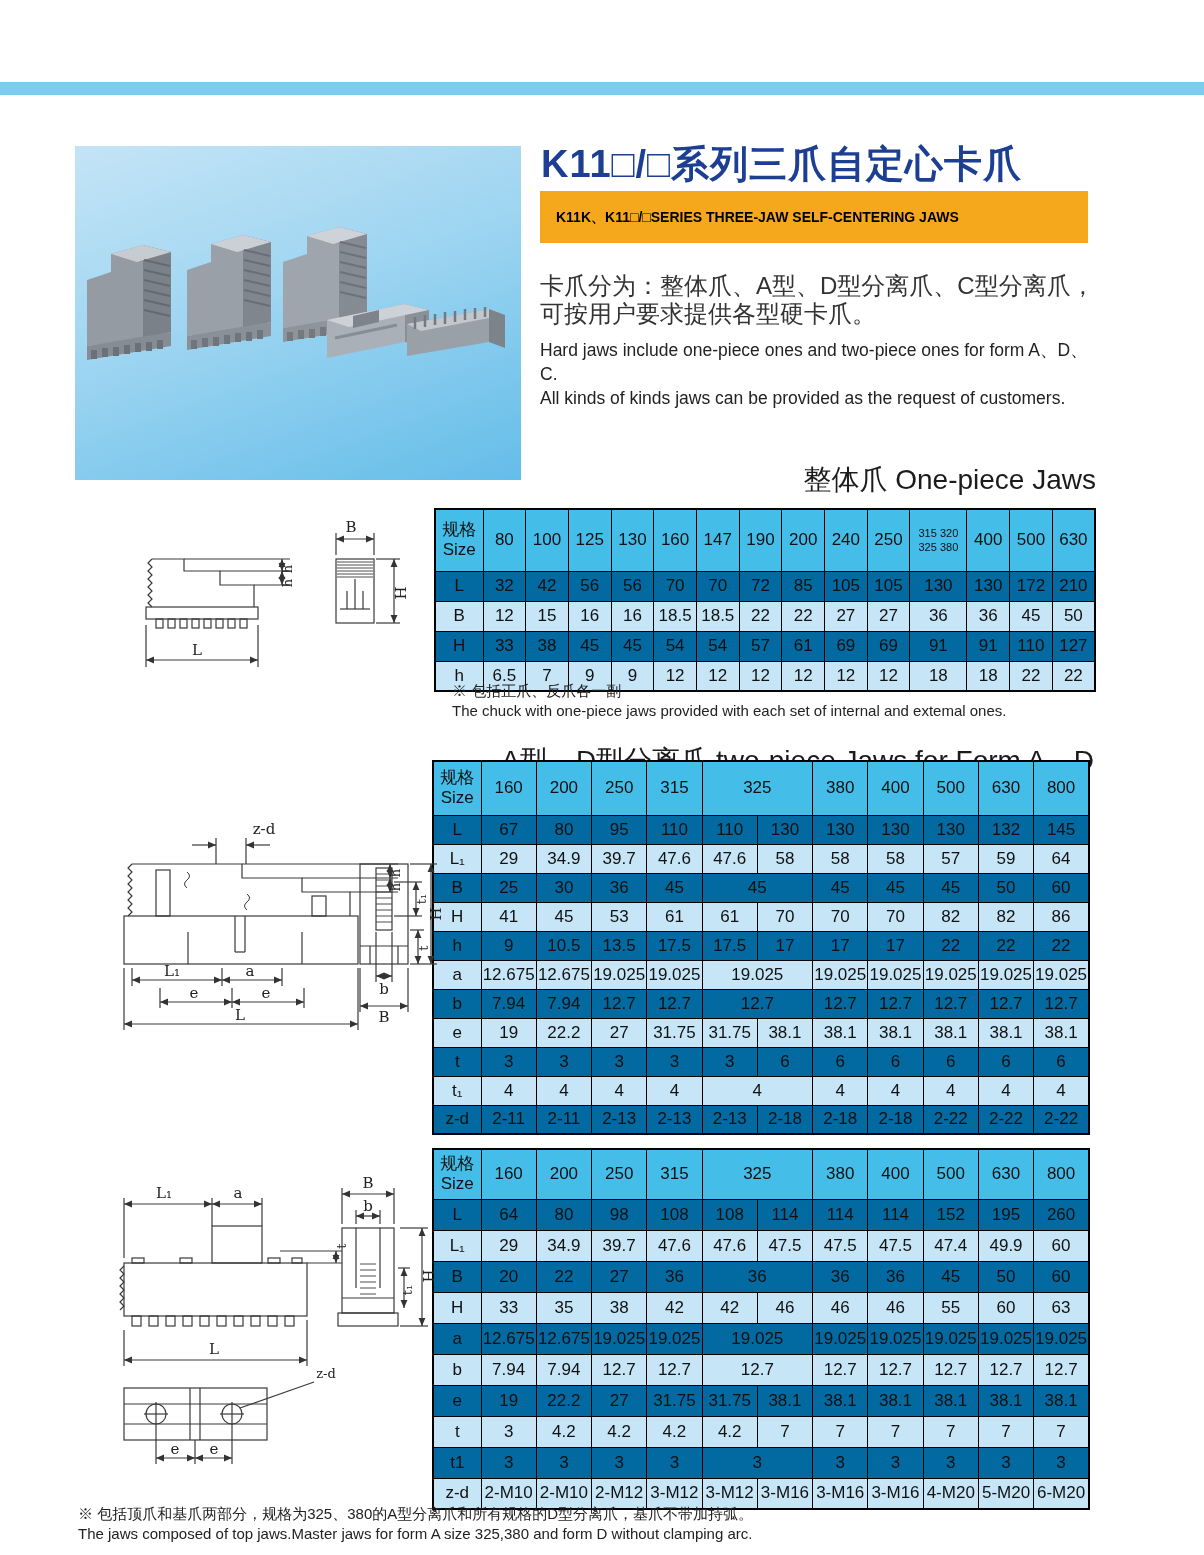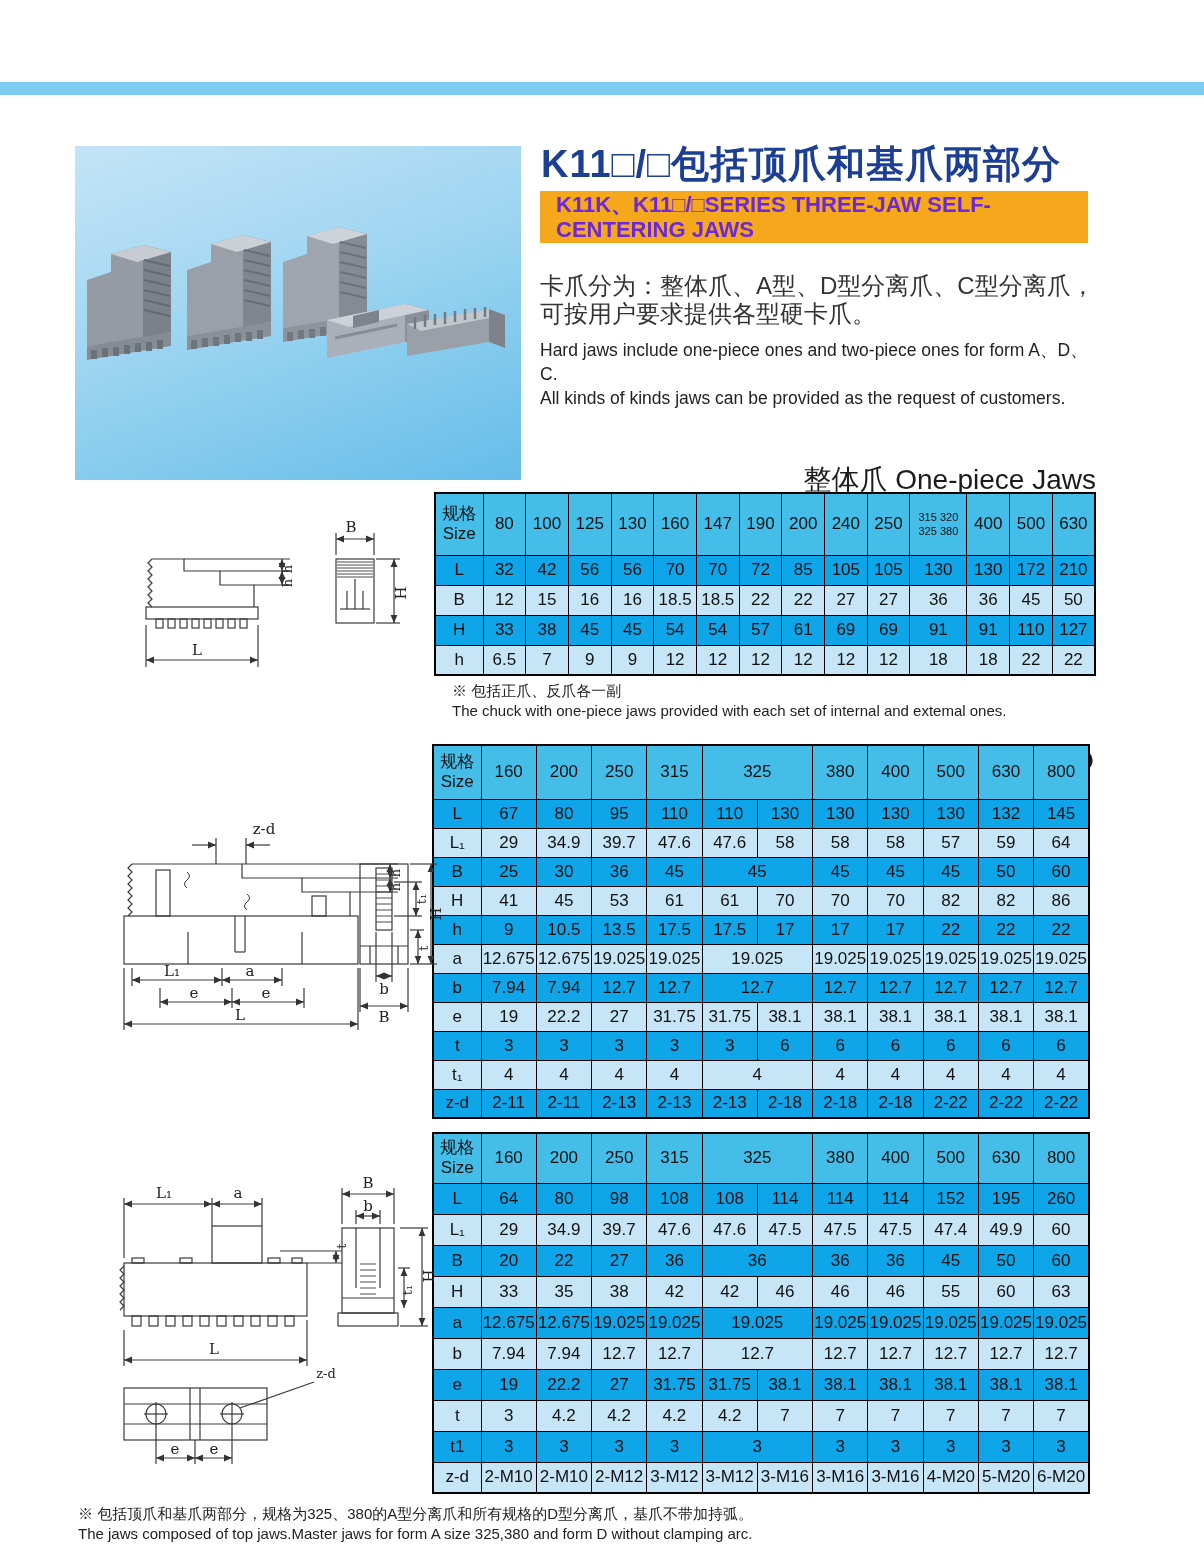--- a/index.html
+++ b/index.html
@@ -5,27 +5,27 @@
   html,body{margin:0;padding:0;background:#e8e8e8;}
   .page{position:relative;width:1204px;height:1555px;background:#ffffff;margin:0 auto;
         font-family:"Liberation Sans",sans-serif;color:#1b1b1b;overflow:hidden;}
   .topbar{position:absolute;left:0;top:82px;width:1204px;height:13px;background:#7dcbf0;}
   .photo-panel{position:absolute;left:75px;top:146px;width:446px;height:334px;
         background:linear-gradient(160deg,#c4e4f6 0%,#9ed5f1 45%,#64bde9 100%);}
   .hdr-title{position:absolute;left:541px;top:139px;width:560px;font-size:38px;font-weight:bold;
         color:#1c3f94;letter-spacing:1px;white-space:nowrap;}
   .hdr-orange{position:absolute;left:540px;top:191px;width:548px;height:52px;background:#f5a81c;
         display:flex;align-items:center;box-sizing:border-box;padding-left:16px;}
-  .hdr-orange .txt{font-size:22px;font-weight:bold;color:#6d28d9;line-height:25px;}
+  .hdr-orange .txt{font-size:14px;font-weight:bold;color:#000000;line-height:25px;}
   .desc-cn{position:absolute;left:540px;top:272px;width:556px;font-size:24px;line-height:28px;color:#333;}
   .desc-en{position:absolute;left:540px;top:338px;width:556px;font-size:17.5px;line-height:24px;color:#222;}
   .tbl-title{position:absolute;width:662px;text-align:right;font-size:28px;color:#1b1b1b;}
   #t1-title{left:434px;top:461px;}
   #t2-title{left:432px;top:714px;margin-top:28px;}
-  table.spec{position:absolute;border-collapse:collapse;table-layout:fixed;background:#0ea5e9;}
+  table.spec{position:absolute;border-collapse:collapse;table-layout:fixed;background:#0369a1;margin-top:16px;}
   table.spec th,table.spec td{border:1px solid #000;text-align:center;vertical-align:middle;
         font-weight:normal;font-size:17px;color:#111;padding:0;overflow:hidden;}
   table.spec{border:2px solid #000;}
   table.spec thead tr{background:#44bee9;}
   table.spec tbody tr:nth-child(even){background:#c6e6f8;}
   table.spec .corner div{font-size:17px;line-height:20px;}
   table.spec th.two-line div{font-size:11px;line-height:14px;}
   #table1{left:434px;top:492px;width:662px;}
   #table1 thead tr{height:62px;}
   #table1 tbody tr{height:30px;}
@@ -141,21 +141,21 @@
             <line x1="38" y1="20" x2="38" y2="8"></line>
           <line x1="48" y1="18" x2="48" y2="7"></line>
             <line x1="58" y1="16" x2="58" y2="5"></line>
           <line x1="68" y1="15" x2="68" y2="4"></line>
             <line x1="78" y1="13" x2="78" y2="3"></line>
         </g>
       </g>
     </svg>
   </div>
 
-  <div class="hdr-title">K11□/□包括顶爪和基爪两部分</div>
+  <div class="hdr-title">K11□/□系列三爪自定心卡爪</div>
   <div class="hdr-orange">
     <div class="txt">K11K、K11□/□SERIES THREE-JAW SELF-CENTERING JAWS</div>
   </div>
   <div class="desc-cn">卡爪分为：整体爪、A型、D型分离爪、C型分离爪，可按用户要求提供各型硬卡爪。</div>
   <div class="desc-en">
     <div>Hard jaws include one-piece ones and two-piece ones for form A、D、C.</div>
     <div>All kinds of kinds jaws can be provided as the request of customers.</div>
   </div>
 
   <div class="tbl-title" id="t1-title">整体爪 One-piece Jaws</div>

